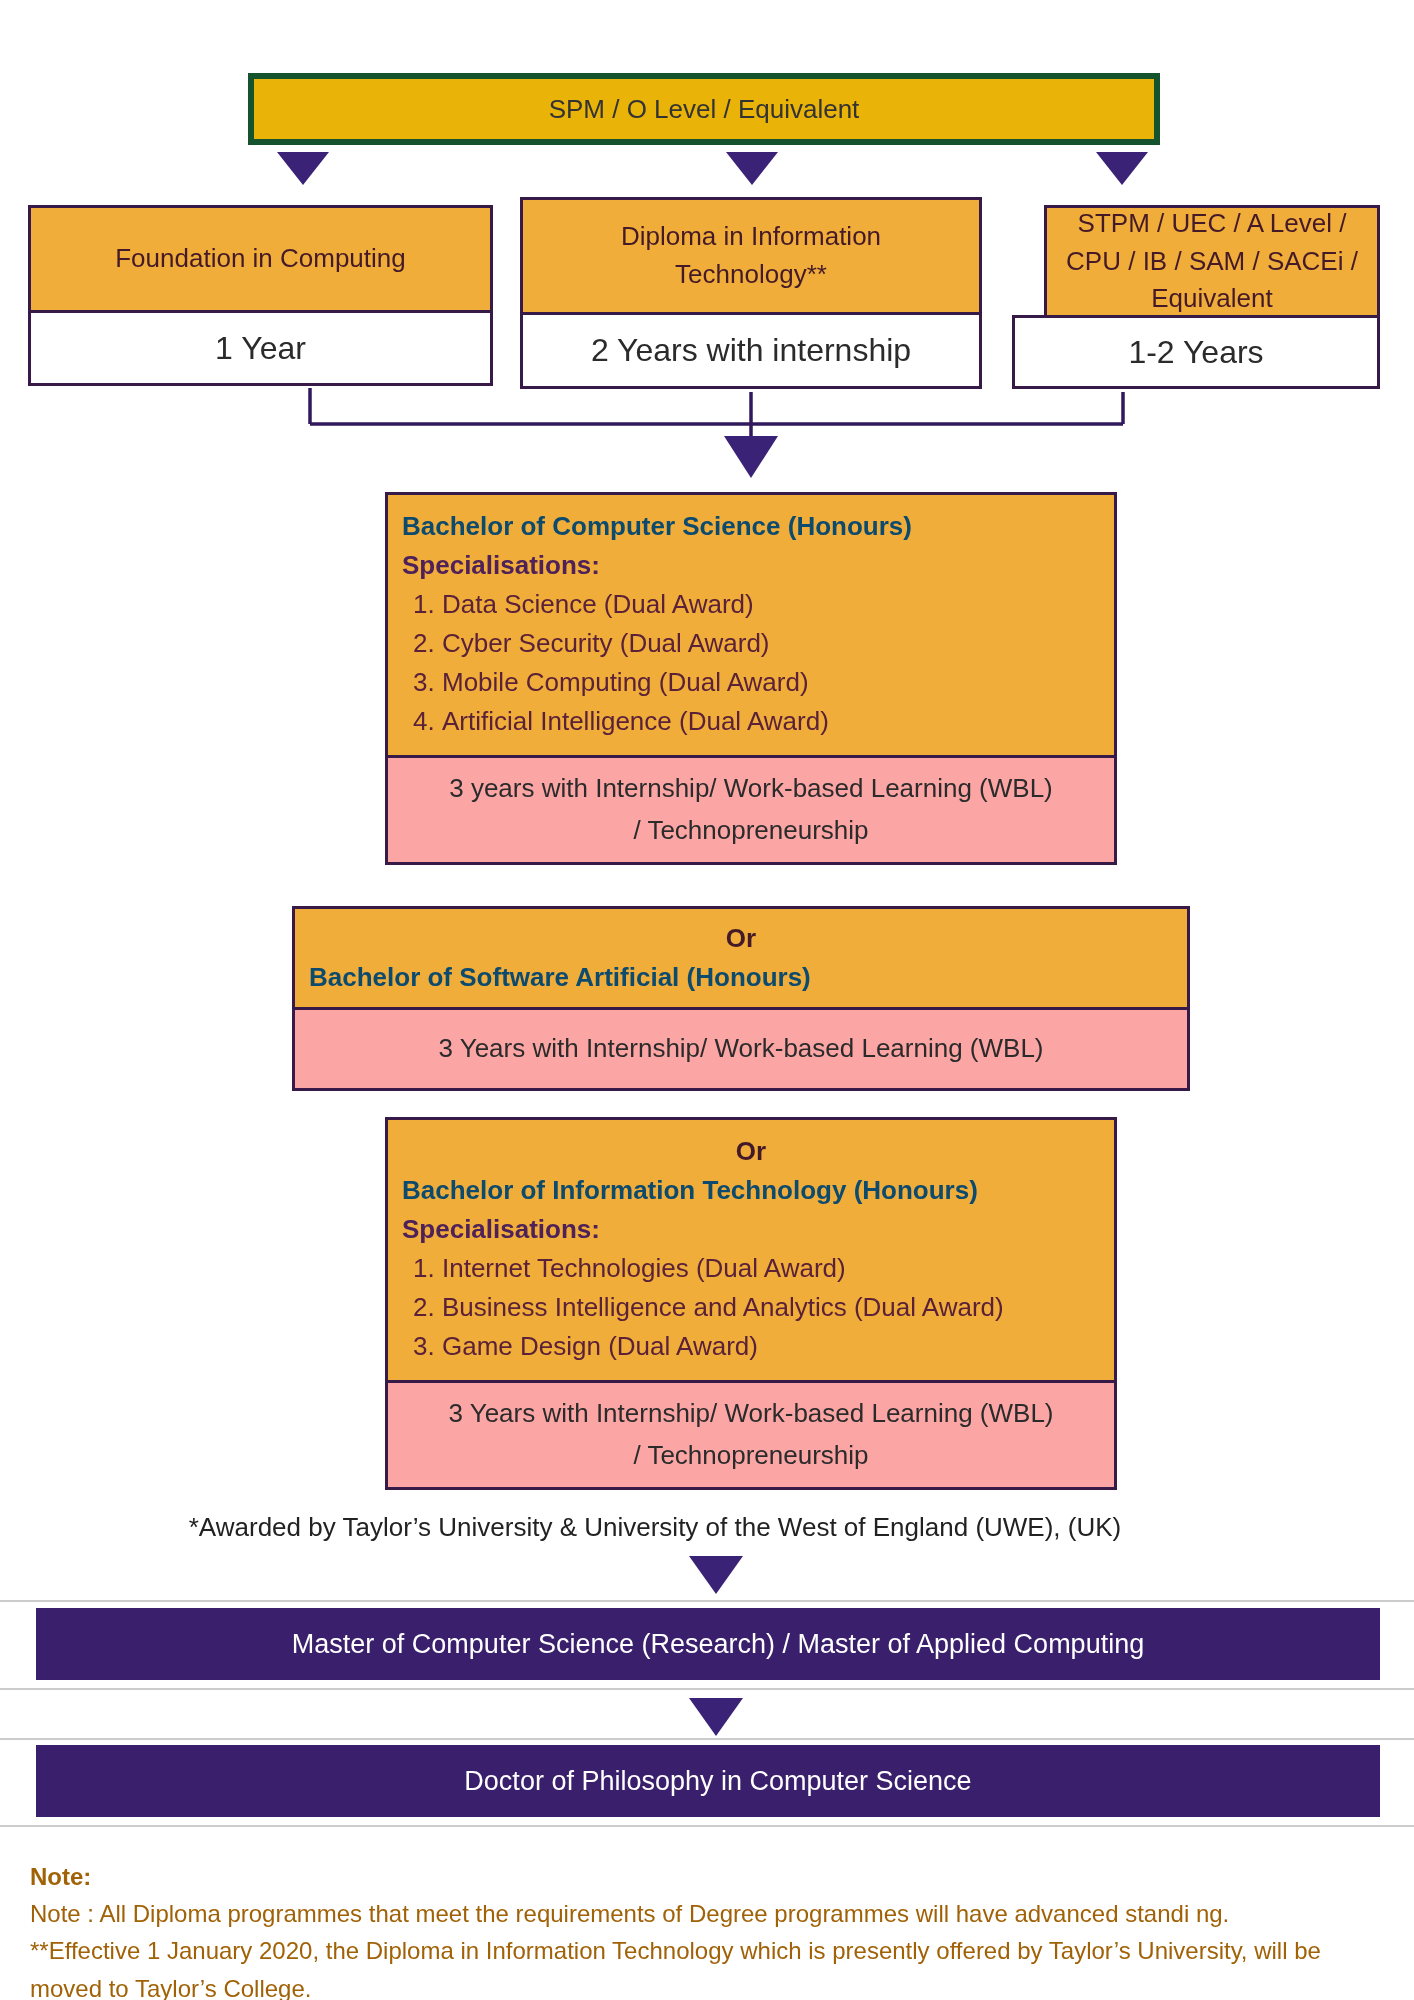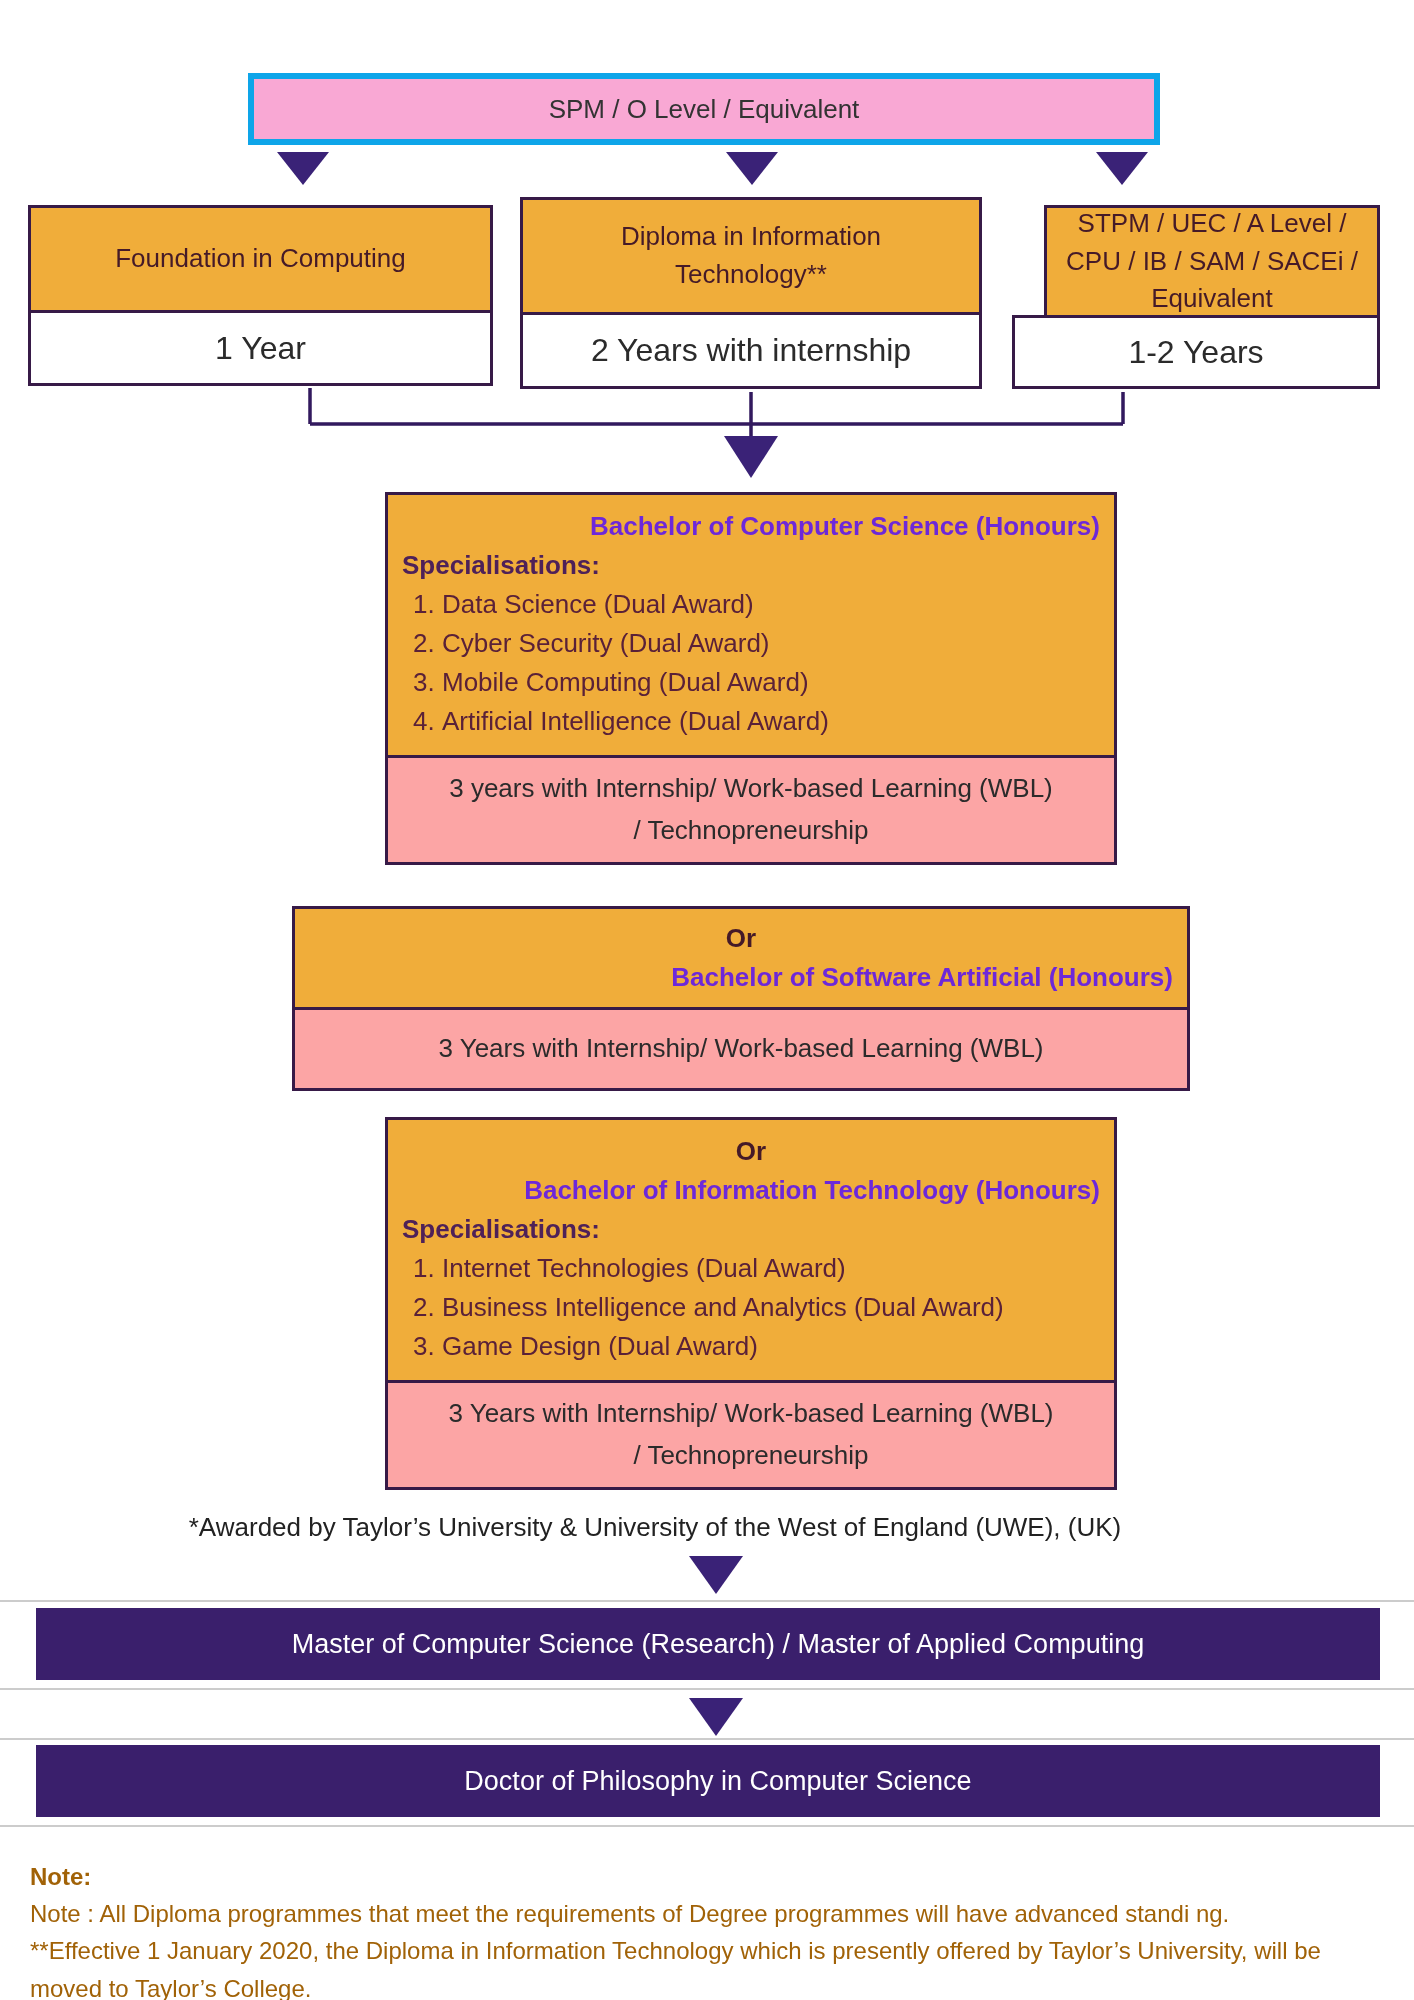--- a/index.html
+++ b/index.html
@@ -14,22 +14,22 @@
     height: 2000px;
     background: #ffffff;
     overflow: hidden;
   }
 
   
   .entry-box {
     position: absolute;
     left: 248px; top: 73px;
     width: 912px; height: 72px;
-    background: #f9a8d4;
-    border: 6px solid #0ea5e9;
+    background: #eab308;
+    border: 6px solid #14532d;
     display: flex; align-items: center; justify-content: center;
     font-size: 26px; color: #333333;
   }
 
   
   .arr {
     position: absolute;
     width: 0; height: 0;
     border-left: 26px solid transparent;
     border-right: 26px solid transparent;
@@ -83,21 +83,21 @@
   .deg-cs { left: 385px; top: 492px;  width: 732px; }
   .deg-se { left: 292px; top: 906px;  width: 898px; }
   .deg-it { left: 385px; top: 1117px; width: 732px; }
 
   .deg-gold {
     background: #F0AD3A;
     border: 3px solid #371A47;
     font-size: 26px; line-height: 1.5;
     padding: 12px 14px 14px 14px;
   }
-  .deg-title  { text-align: right; font-weight: bold; color: #6d28d9; }
+  .deg-title  { text-align: left; font-weight: bold; color: #0c4a6e; }
   .deg-or     { text-align: center; font-weight: bold; color: #451A28; }
   .spec-label { font-weight: bold; color: #4E2158; text-align: left; }
   .spec-list  { margin: 0 0 0 14px; padding-left: 26px; color: #5A2138; }
   .spec-list li { padding-left: 0; }
 
   .deg-duration {
     background: #fca5a5;
     border: 3px solid #371A47;
     margin-top: -3px;
     display: flex; align-items: center; justify-content: center;

